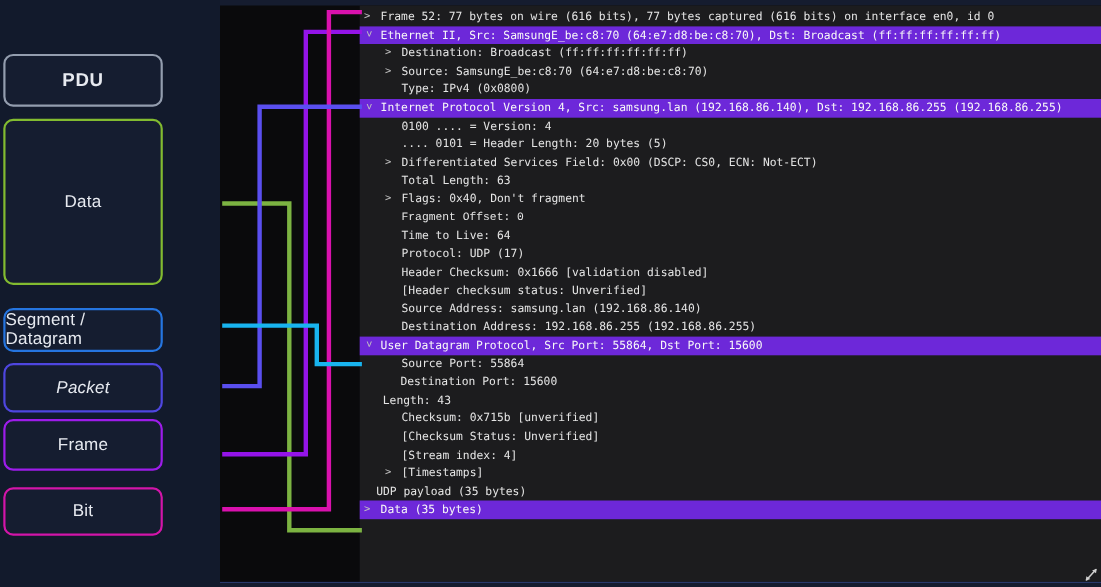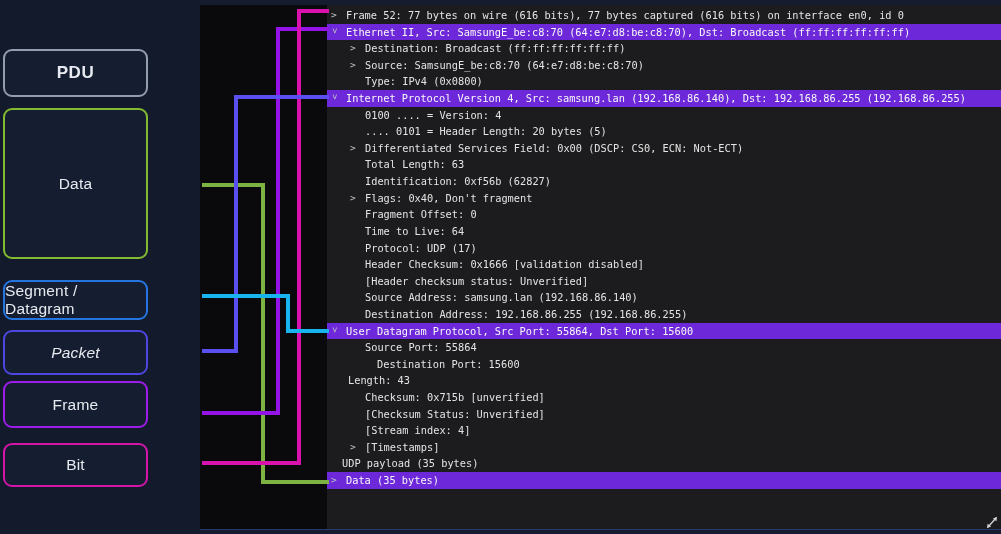--- a/index.html
+++ b/index.html
@@ -76,32 +76,31 @@
         <div class="row" style="padding-left: 4px;"><span class="arrow">&gt;</span><span>Frame 52: 77 bytes on wire (616 bits), 77 bytes captured (616 bits) on interface en0, id 0</span></div>
         <div class="row hl" style="padding-left: 4px;"><span class="arrow exp">&gt;</span><span>Ethernet II, Src: SamsungE_be:c8:70 (64:e7:d8:be:c8:70), Dst: Broadcast (ff:ff:ff:ff:ff:ff)</span></div>
         <div class="row" style="padding-left: 23px;"><span class="arrow">&gt;</span><span>Destination: Broadcast (ff:ff:ff:ff:ff:ff)</span></div>
         <div class="row" style="padding-left: 23px;"><span class="arrow">&gt;</span><span>Source: SamsungE_be:c8:70 (64:e7:d8:be:c8:70)</span></div>
         <div class="row" style="padding-left: 23px;"><span class="arrow"></span><span>Type: IPv4 (0x0800)</span></div>
         <div class="row hl" style="padding-left: 4px;"><span class="arrow exp">&gt;</span><span>Internet Protocol Version 4, Src: samsung.lan (192.168.86.140), Dst: 192.168.86.255 (192.168.86.255)</span></div>
         <div class="row" style="padding-left: 23px;"><span class="arrow"></span><span>0100 .... = Version: 4</span></div>
         <div class="row" style="padding-left: 23px;"><span class="arrow"></span><span>.... 0101 = Header Length: 20 bytes (5)</span></div>
         <div class="row" style="padding-left: 23px;"><span class="arrow">&gt;</span><span>Differentiated Services Field: 0x00 (DSCP: CS0, ECN: Not-ECT)</span></div>
         <div class="row" style="padding-left: 23px;"><span class="arrow"></span><span>Total Length: 63</span></div>
-        <div class="row" style="padding-left: 23px;"><span class="arrow"></span><span>Identification: 0xf56b (62827)</span></div>
         <div class="row" style="padding-left: 23px;"><span class="arrow">&gt;</span><span>Flags: 0x40, Don't fragment</span></div>
-        <div class="row" style="padding-left: 23px;"><span class="arrow"></span><span>Fragment Offset: 0</span></div>
+        <div class="row" style="padding-left: 23px; font-family: Liberation Mono, monospace;"><span class="arrow"></span><span>Fragment Offset: 0</span></div>
         <div class="row" style="padding-left: 23px;"><span class="arrow"></span><span>Time to Live: 64</span></div>
         <div class="row" style="padding-left: 23px;"><span class="arrow"></span><span>Protocol: UDP (17)</span></div>
         <div class="row" style="padding-left: 23px;"><span class="arrow"></span><span>Header Checksum: 0x1666 [validation disabled]</span></div>
         <div class="row" style="padding-left: 23px;"><span class="arrow"></span><span>[Header checksum status: Unverified]</span></div>
         <div class="row" style="padding-left: 23px;"><span class="arrow"></span><span>Source Address: samsung.lan (192.168.86.140)</span></div>
         <div class="row" style="padding-left: 23px;"><span class="arrow"></span><span>Destination Address: 192.168.86.255 (192.168.86.255)</span></div>
         <div class="row hl" style="padding-left: 4px;"><span class="arrow exp">&gt;</span><span>User Datagram Protocol, Src Port: 55864, Dst Port: 15600</span></div>
         <div class="row" style="padding-left: 23px;"><span class="arrow"></span><span>Source Port: 55864</span></div>
-        <div class="row" style="padding-left: 35px;"><span class="arrow"></span><span>Destination Port: 15600</span></div>
+        <div class="row" style="padding-left: 22px;"><span class="arrow"></span><span>Destination Port: 15600</span></div>
         <div class="row" style="padding-left: 6px;"><span class="arrow"></span><span>Length: 43</span></div>
         <div class="row" style="padding-left: 23px;"><span class="arrow"></span><span>Checksum: 0x715b [unverified]</span></div>
         <div class="row" style="padding-left: 23px;"><span class="arrow"></span><span>[Checksum Status: Unverified]</span></div>
         <div class="row" style="padding-left: 23px;"><span class="arrow"></span><span>[Stream index: 4]</span></div>
         <div class="row" style="padding-left: 23px;"><span class="arrow">&gt;</span><span>[Timestamps]</span></div>
         <div class="row" style=""><span class="arrow"></span><span>UDP payload (35 bytes)</span></div>
         <div class="row hl" style="padding-left: 4px;"><span class="arrow">&gt;</span><span>Data (35 bytes)</span></div>
       </div>
   </div>
 

